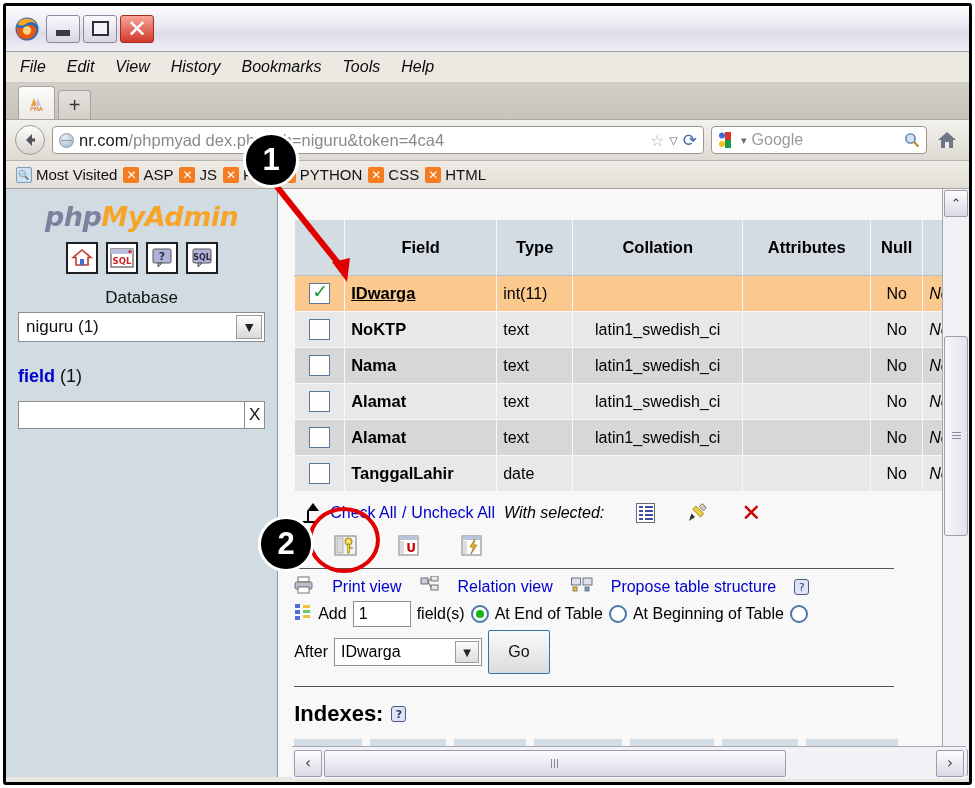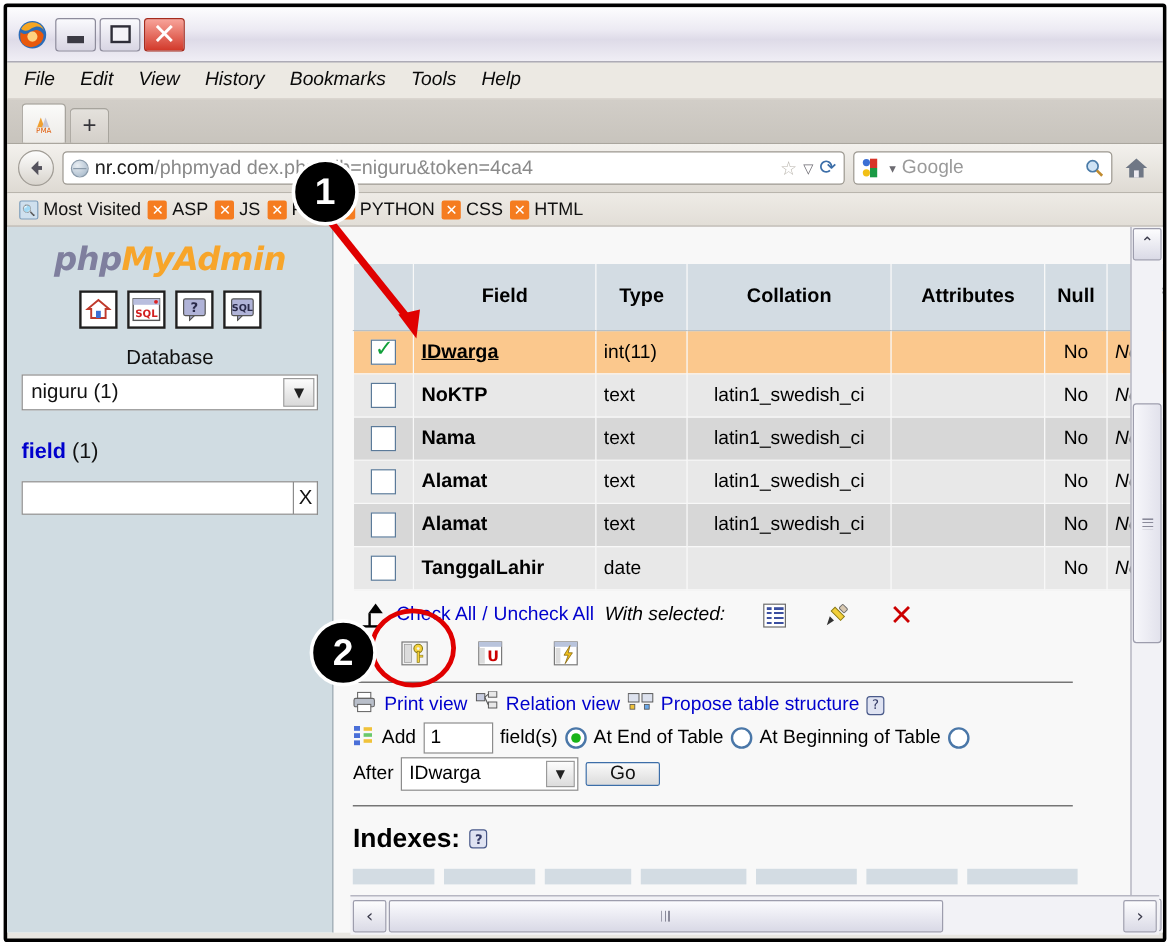--- a/index.html
+++ b/index.html
@@ -394,21 +394,21 @@
   .actionbar2 {
     margin-left: 16px; margin-top: 4px;
     display: flex; align-items: center; height: 30px;
   }
   .ic-gap { width: 40px; }
 
   .hr-line { margin-left: 16px; margin-top: 6px; width: 600px; height: 1px; background: #555; }
 
   .viewrow {
     margin-left: 16px; margin-top: 7px;
-    display: flex; align-items: center; font-size: 16px; gap: 6px;
+    display: flex; align-items: center; font-size: 16px; gap: 18px;
   }
   .addrow {
     margin-left: 16px; margin-top: 3px;
     display: flex; align-items: center; font-size: 16px; gap: 6px;
   }
   .afterrow {
     margin-left: 16px; margin-top: 3px;
     display: flex; align-items: center; font-size: 16px; gap: 6px;
   }
   .numinput {
@@ -430,21 +430,21 @@
     font-size: 16px; position: relative;
   }
   .selectbox .arrowbtn {
     position: absolute; right: 2px; top: 2px; width: 24px; height: 22px;
     background: linear-gradient(to bottom,#fcfcfc,#dcdcdc);
     border: 1px solid #9a9a9a;
     display:flex;align-items:center;justify-content:center;
     font-size:10px;color:#222; font-family:"DejaVu Sans",sans-serif;
   }
   .gobtn {
-    width: 62px; height: 20px;
+    width: 62px; height: 44px;
     border: 1px solid #3c6ea8; border-radius: 2px;
     background: linear-gradient(to bottom,#fafafa,#dcdcdc);
     display: flex; align-items: center; justify-content: center;
     font-size: 16px; color: #111;
   }
   .hr-line2 { margin-left: 16px; margin-top: 12px; width: 600px; height: 1px; background: #555; }
   .indexes-title {
     margin-left: 16px; margin-top: 14px;
     font-size: 22px; font-weight: bold; color: #000;
     display: flex; align-items: center; gap: 8px;

